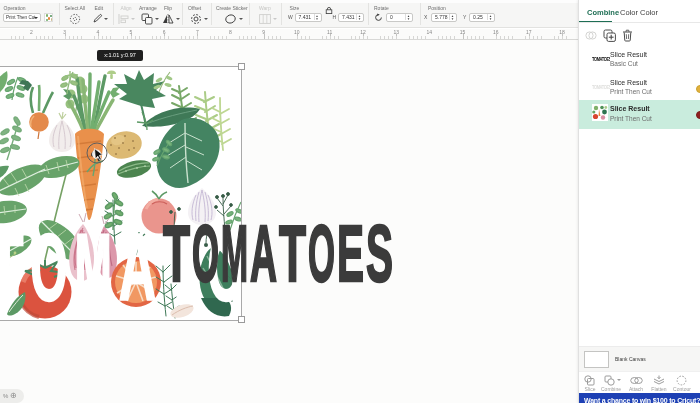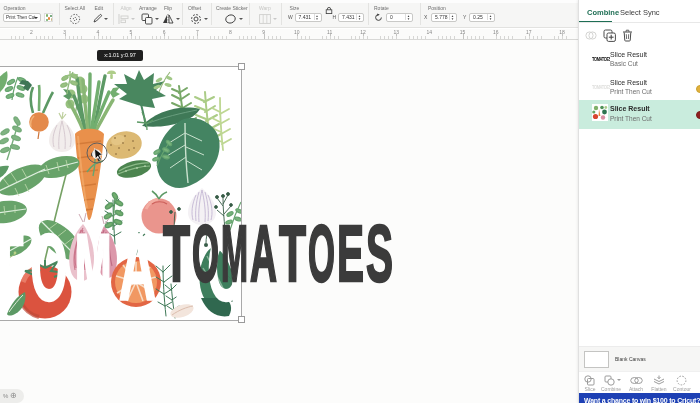--- a/index.html
+++ b/index.html
@@ -511,21 +511,21 @@
         <text x="177" y="66" textLength="27" lengthAdjust="spacingAndGlyphs">E</text>
         <text x="206" y="66" textLength="27" lengthAdjust="spacingAndGlyphs">S</text>
       </g>
     </svg>
     <div id="tooltip">x:1.01 y:0.97</div>
     <div id="zoompill"><span style="margin-left:11px;">%</span>&nbsp;<span style="font-size:8px;">⊕</span></div>
   </div>
 
   <div id="panel">
     <span class="tab" style="left:8px; color:#1e6e54; font-weight:bold;">Combine</span>
-    <span class="tab" style="left:41px; color:#3c3c3c;">Select Sync</span>
+    <span class="tab" style="left:41px; color:#3c3c3c;">Color Color</span>
     <div class="abs" style="left:0; top:21px; width:33px; height:2px; background:#1e6e54;"></div>
     <div class="abs" style="left:0; top:22px; width:122px; height:1px; background:#e8e8e8;"></div>
 
     <svg class="abs" style="left:6px; top:30px;" width="12" height="11" viewBox="0 0 12 11">
       <circle cx="4.5" cy="5.5" r="3.6" fill="none" stroke="#d4d4d2" stroke-width="1"></circle>
       <circle cx="7.5" cy="5.5" r="3.6" fill="none" stroke="#d4d4d2" stroke-width="1"></circle>
     </svg>
     <svg class="abs" style="left:24px; top:29px;" width="13" height="13" viewBox="0 0 13 13">
       <rect x="1" y="1" width="8" height="8" rx="1.5" fill="none" stroke="#4a4a4a" stroke-width="1"></rect>
       <rect x="4" y="4" width="8.4" height="8.4" rx="1.5" fill="#fff" stroke="#4a4a4a" stroke-width="1"></rect>

